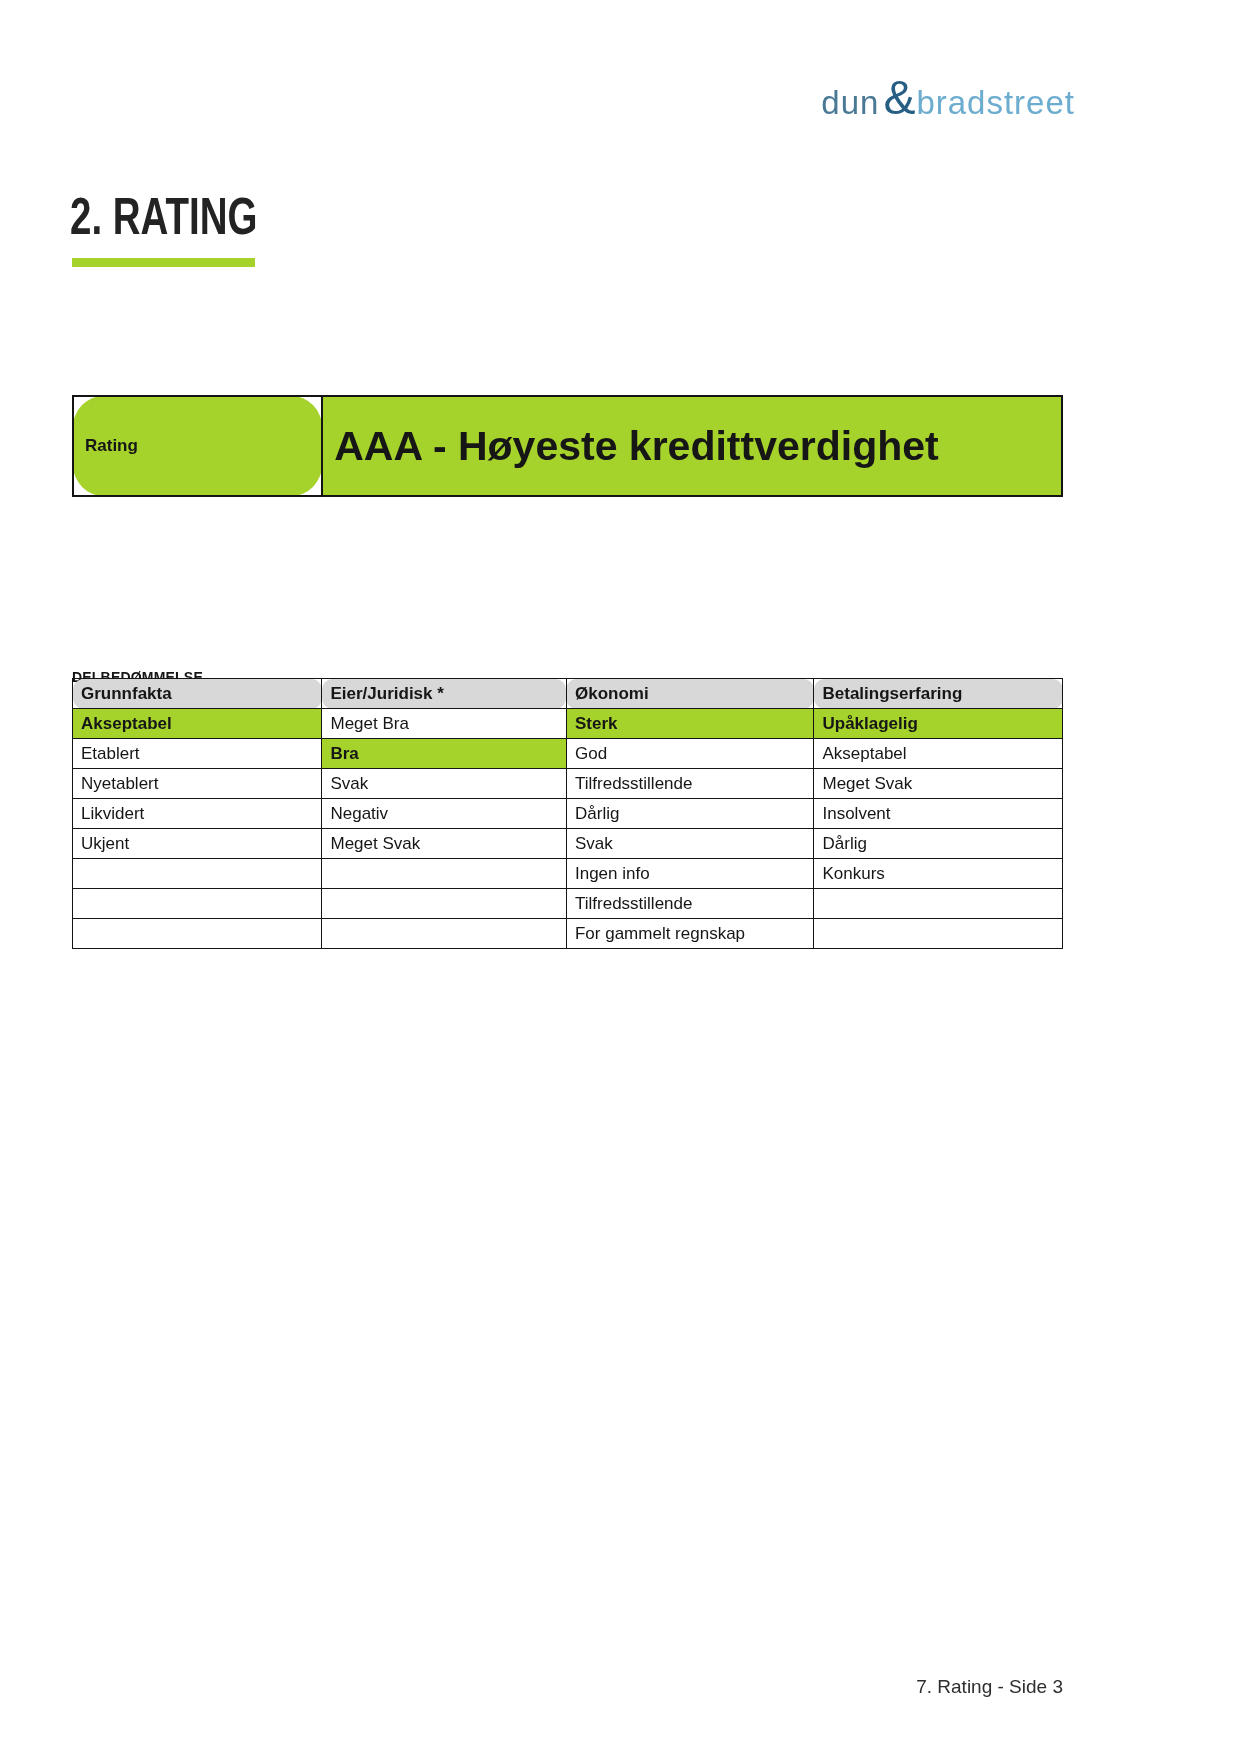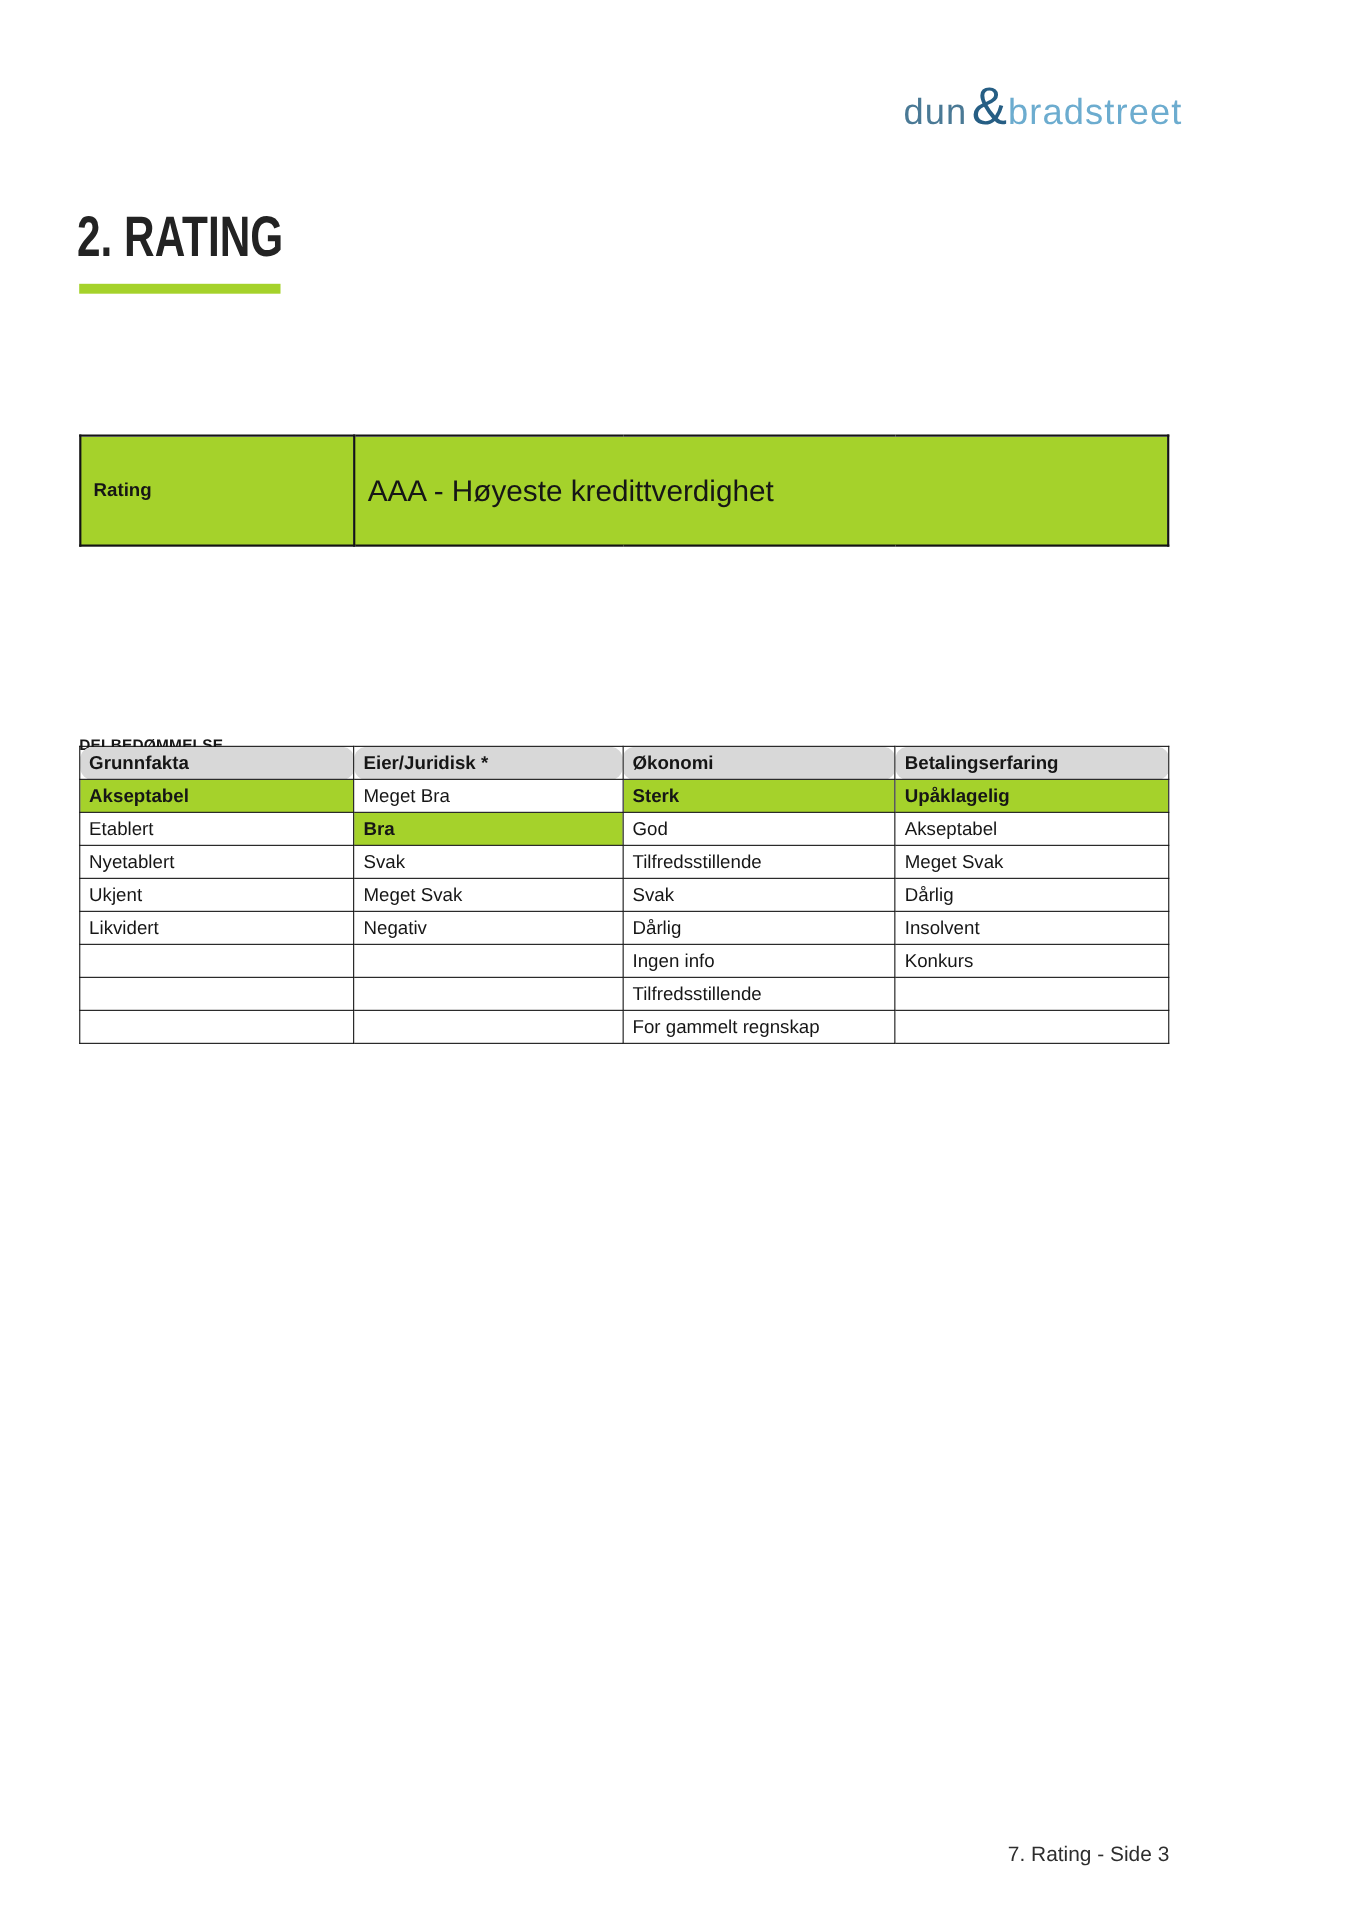--- a/index.html
+++ b/index.html
@@ -70,22 +70,22 @@
   }
   .rating-table td {
     border: 2.5px solid #141414;
     padding: 0 4px 0 11px;
     vertical-align: middle;
     overflow: hidden;
   }
   .rating-table tr.row-top { height: 100px; }
   .rating-table tr.row-bottom { height: 46px; }
   .cell-green { background: var(--green); }
-  .cell-label { font-size: 17px; font-weight: 700; }
-  .cell-rating-value { font-size: 27px; font-weight: 400; }
+  .cell-label { font-size: 17px; font-weight: 700; border-radius: 31px; }
+  .cell-rating-value { font-size: 41px; font-weight: 700; }
   .cell-limit-value { font-size: 21px; font-weight: 700; }
   .cell-event-value { font-size: 23px; font-weight: 700; }
 
   
   .sub-title {
     position: absolute;
     left: 72px;
     top: 649px;
     font-size: 14px;
     font-weight: 700;
@@ -188,32 +188,32 @@
           <td>God</td>
           <td>Akseptabel</td>
         </tr>
         <tr>
           <td>Nyetablert</td>
           <td>Svak</td>
           <td>Tilfredsstillende</td>
           <td>Meget Svak</td>
         </tr>
         <tr>
+          <td>Likvidert</td>
+          <td>Negativ</td>
+          <td>Dårlig</td>
+          <td>Insolvent</td>
+        </tr>
+        <tr>
           <td>Ukjent</td>
           <td>Meget Svak</td>
           <td>Svak</td>
           <td>Dårlig</td>
         </tr>
         <tr>
-          <td>Likvidert</td>
-          <td>Negativ</td>
-          <td>Dårlig</td>
-          <td>Insolvent</td>
-        </tr>
-        <tr>
           <td></td>
           <td></td>
           <td>Ingen info</td>
           <td>Konkurs</td>
         </tr>
         <tr>
           <td></td>
           <td></td>
           <td>Tilfredsstillende</td>
           <td></td>

